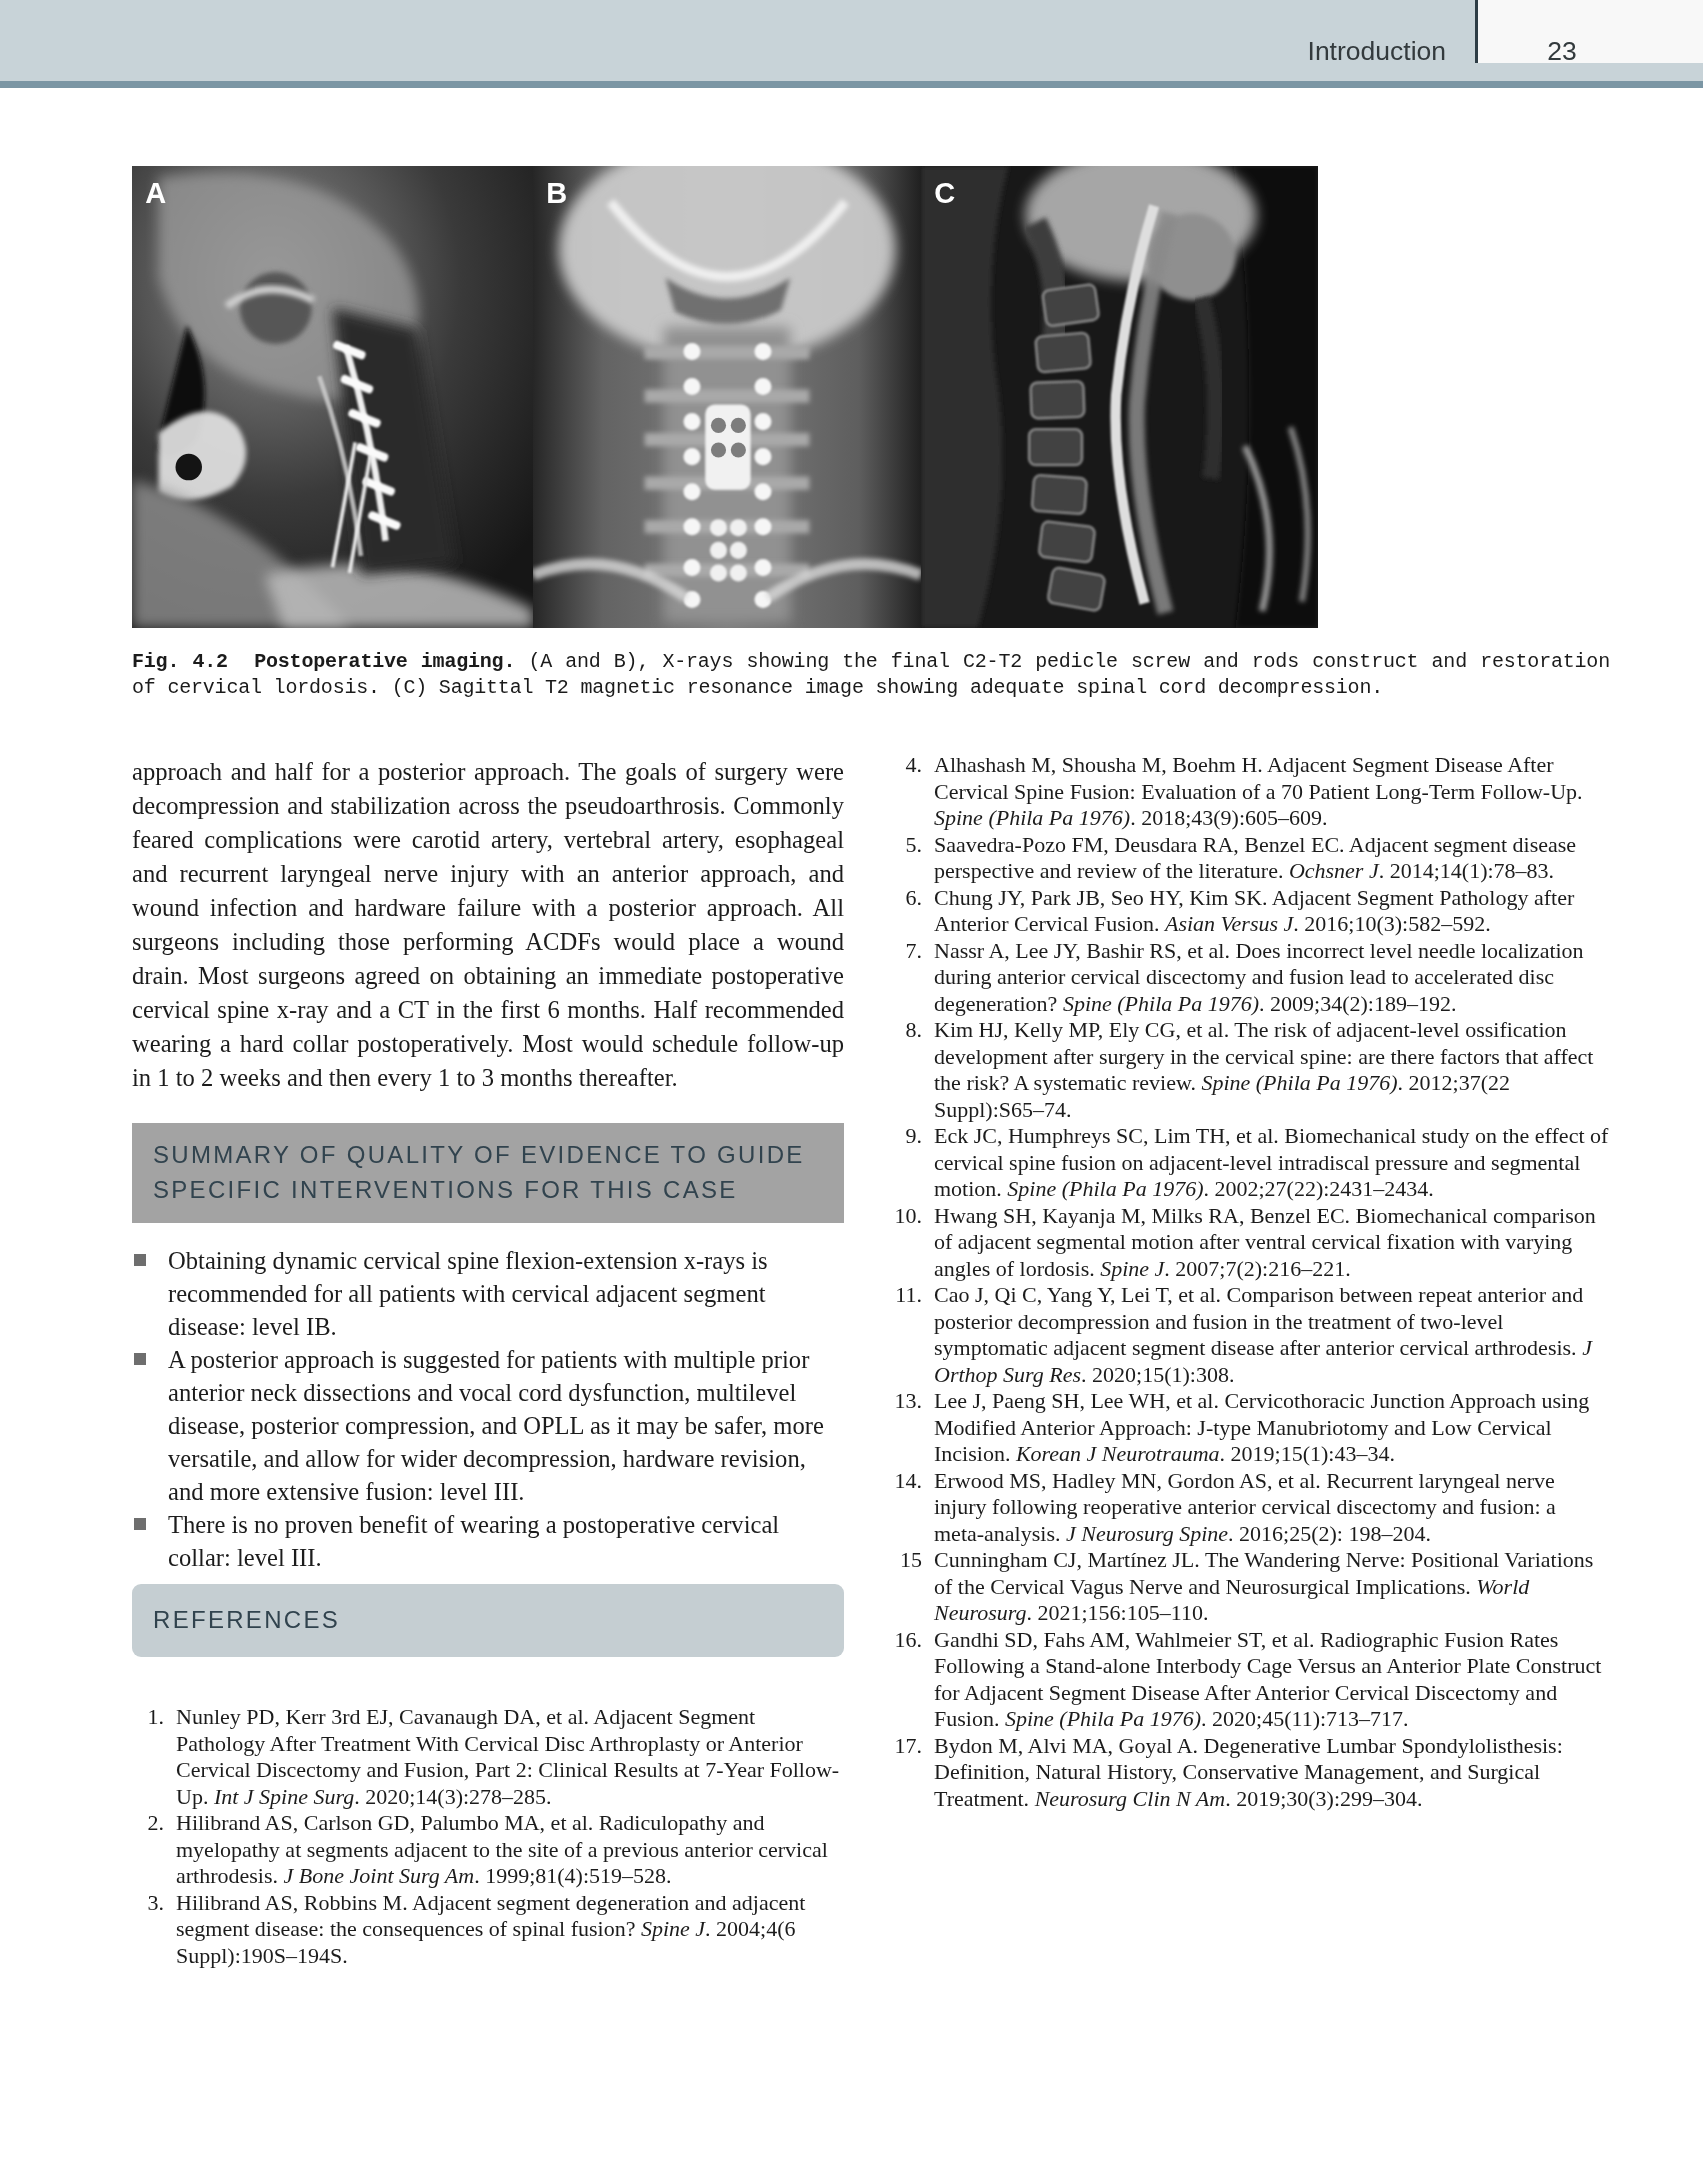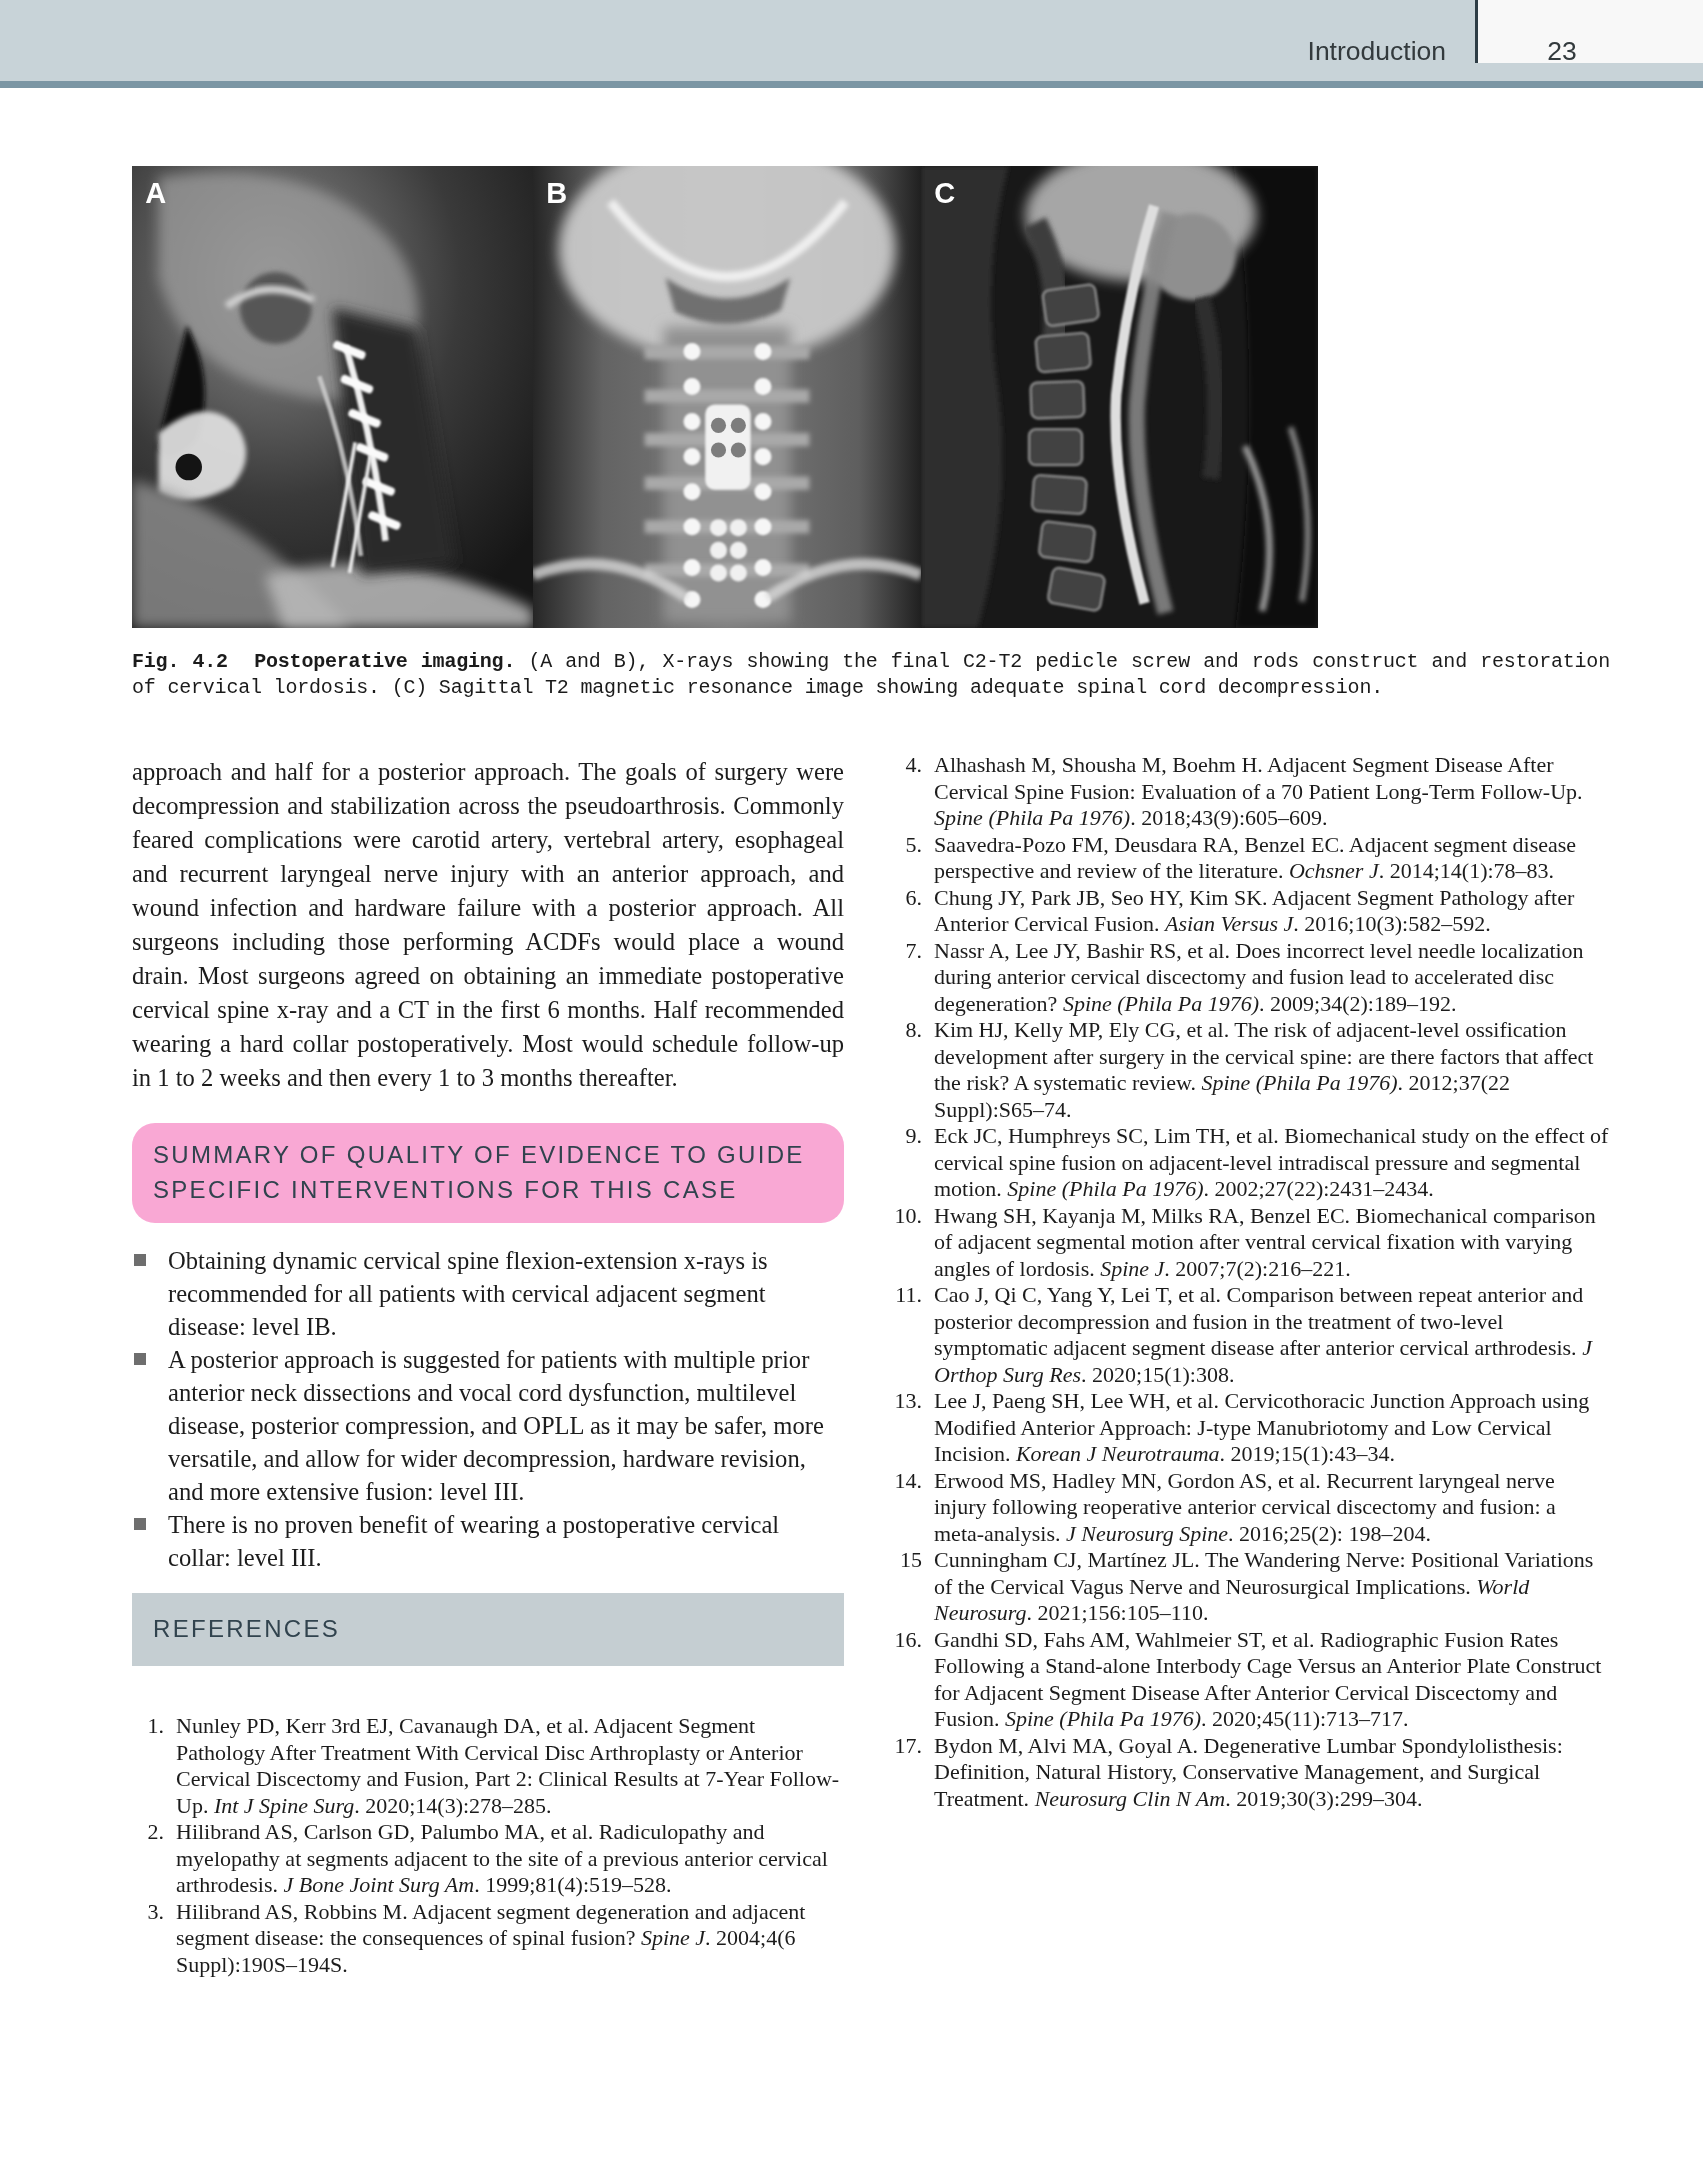--- a/index.html
+++ b/index.html
@@ -42,31 +42,31 @@
     color:#1b1b1b; text-align:justify; letter-spacing:-0.2px;
   }
   .caption .cap-bold { font-weight:bold; }
 
   
   .col-left  { position:absolute; left:132px; top:755px; width:712px; }
   .col-right { position:absolute; left:890px; top:752px; width:721px; }
 
   .body-par { font-size:24.6px; line-height:34px; text-align:justify; }
 
-  .summary-box { margin-top:28px; background:#f9a8d4; padding:14px 23px 16px 21px;border-radius:23px; }
+  .summary-box { margin-top:28px; background:#a3a3a3; padding:14px 23px 16px 21px; }
   .box-title {
     font-family:"Liberation Sans", sans-serif; font-size:24px; line-height:35px;
     letter-spacing:2.3px; color:#31434e;
   }
 
   .bullets { margin:21px 0 0 0; padding:0; list-style:none; }
   .bullets li { position:relative; padding-left:36px; font-size:24.6px; line-height:33px; margin:0; }
   .bullet-sq { position:absolute; left:1.9px; top:9.5px; width:12.3px; height:12.3px; background:#6e6e6e; }
 
-  .refs-heading { margin-top:19px; background:#c5ced2; padding:18px 23px 20px 21px; }
+  .refs-heading { margin-top:10px; background:#c5ced2; padding:18px 23px 20px 21px;border-radius:9px; }
 
   .ref-list { margin:0; padding:0; list-style:none; }
   .ref-list-left { margin-top:47px; }
   .ref { position:relative; padding-left:44px; font-size:22px; line-height:26.5px; }
   .ref-num { position:absolute; left:0; top:0; width:32px; text-align:right; }
   .ital { font-style:italic; }
 </style>
 </head>
 <body>
 

